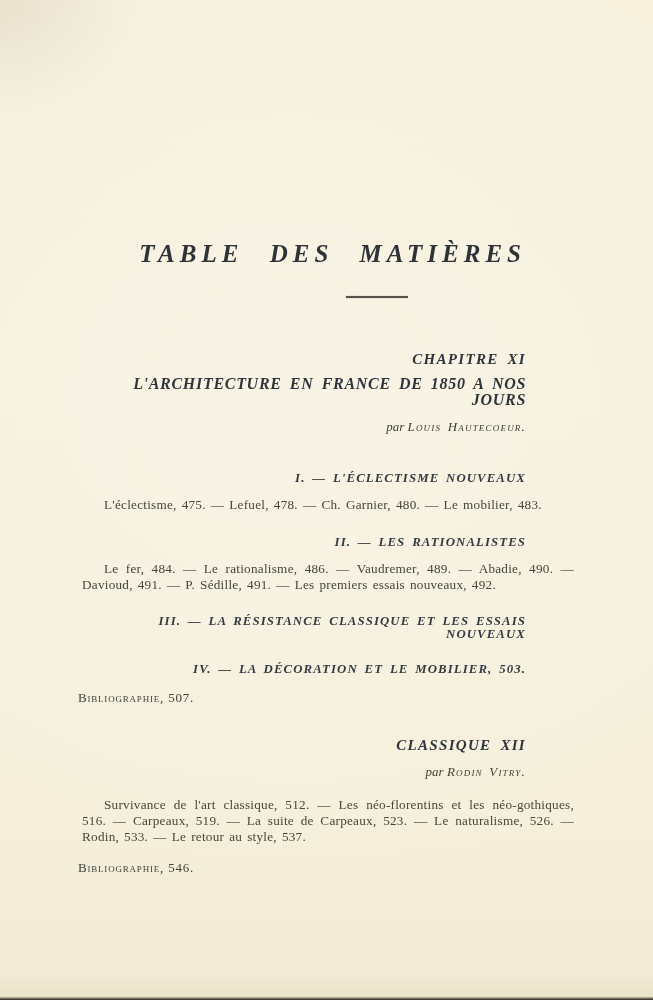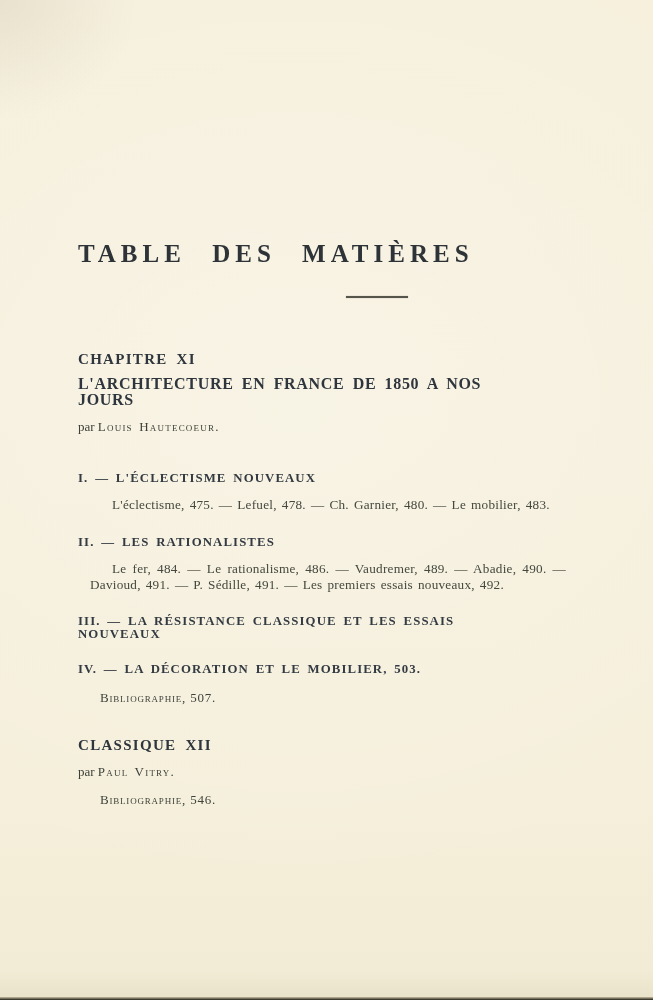--- a/index.html
+++ b/index.html
@@ -11,21 +11,21 @@
     background:
       radial-gradient(ellipse 900px 700px at 45% 40%, rgba(255,255,255,0.25), rgba(0,0,0,0) 70%),
       linear-gradient(180deg, #f6f0dd 0%, #f5efdb 80%, #f2ecd6 97%, #e9e2c9 100%);
     font-family: "Liberation Serif", serif;
     color: #45493f;
     overflow: hidden;
     box-sizing: border-box;
   }
   .content { position: relative; padding: 241px 75px 0 78px; }
 
-  .centered { text-align: left; padding-right: 52px; }
+  .centered { text-align: right; padding-right: 52px; font-style: italic; }
 
   .page-title {
     font-size: 25px;
     font-weight: bold;
     letter-spacing: 5px;
     word-spacing: 15px;
     color: #2e3338;
     line-height: 1;
   }
   .title-rule {
@@ -74,28 +74,27 @@
     line-height: 1;
   }
   .toc-paragraph {
     font-size: 13.2px;
     line-height: 16.3px;
     text-align: justify;
     text-indent: 22px;
     color: #44483d;
     letter-spacing: 0.25px;
     word-spacing: 1.5px;
-    margin: 12px;
+    margin: 4px;
   }
   .bibliography-line {
     font-size: 13px;
     font-variant: small-caps;
     letter-spacing: 0.8px;
     color: #3e423a;
-    margin-left: 22px;
     line-height: 1;
   }
 
   
   .m-chap1-head   { margin-top: 54px; }
   .m-sec1-head    { margin-top: 39px; }
   .m-sec1-body    { margin-top: 12px; }
   .m-sec2-head    { margin-top: 23px; }
   .m-sec2-body    { margin-top: 12px; }
   .m-sec3-head    { margin-top: 22px; }
@@ -146,22 +145,23 @@
 
     <div class="section-heading centered m-sec3-head">III. — LA RÉSISTANCE CLASSIQUE ET LES ESSAIS NOUVEAUX</div>
 
     <div class="section-heading centered m-sec4-head">IV. — LA DÉCORATION ET LE MOBILIER, 503.</div>
 
     <div class="bibliography-line m-biblio1">Bibliographie, 507.</div>
 
     <div class="chapter-heading centered m-chap2-head">CLASSIQUE XII</div>
     <div class="byline centered">
       <span>par</span>
-      <span class="byline-name">Paul Vitry.</span>
+      <span class="byline-name">Rodin Vitry.</span>
     </div>
 
+    <p class="toc-paragraph m-chap2-body">Survivance de l'art classique, 512. — Les néo-florentins et les néo-gothiques, 516. — Carpeaux, 519. — La suite de Carpeaux, 523. — Le naturalisme, 526. — Rodin, 533. — Le retour au style, 537.</p>
 
     <div class="bibliography-line m-biblio2">Bibliographie, 546.</div>
 
   </div>
 
   <div class="page-bottom-edge"></div>
 </div>
 
 </body></html>

